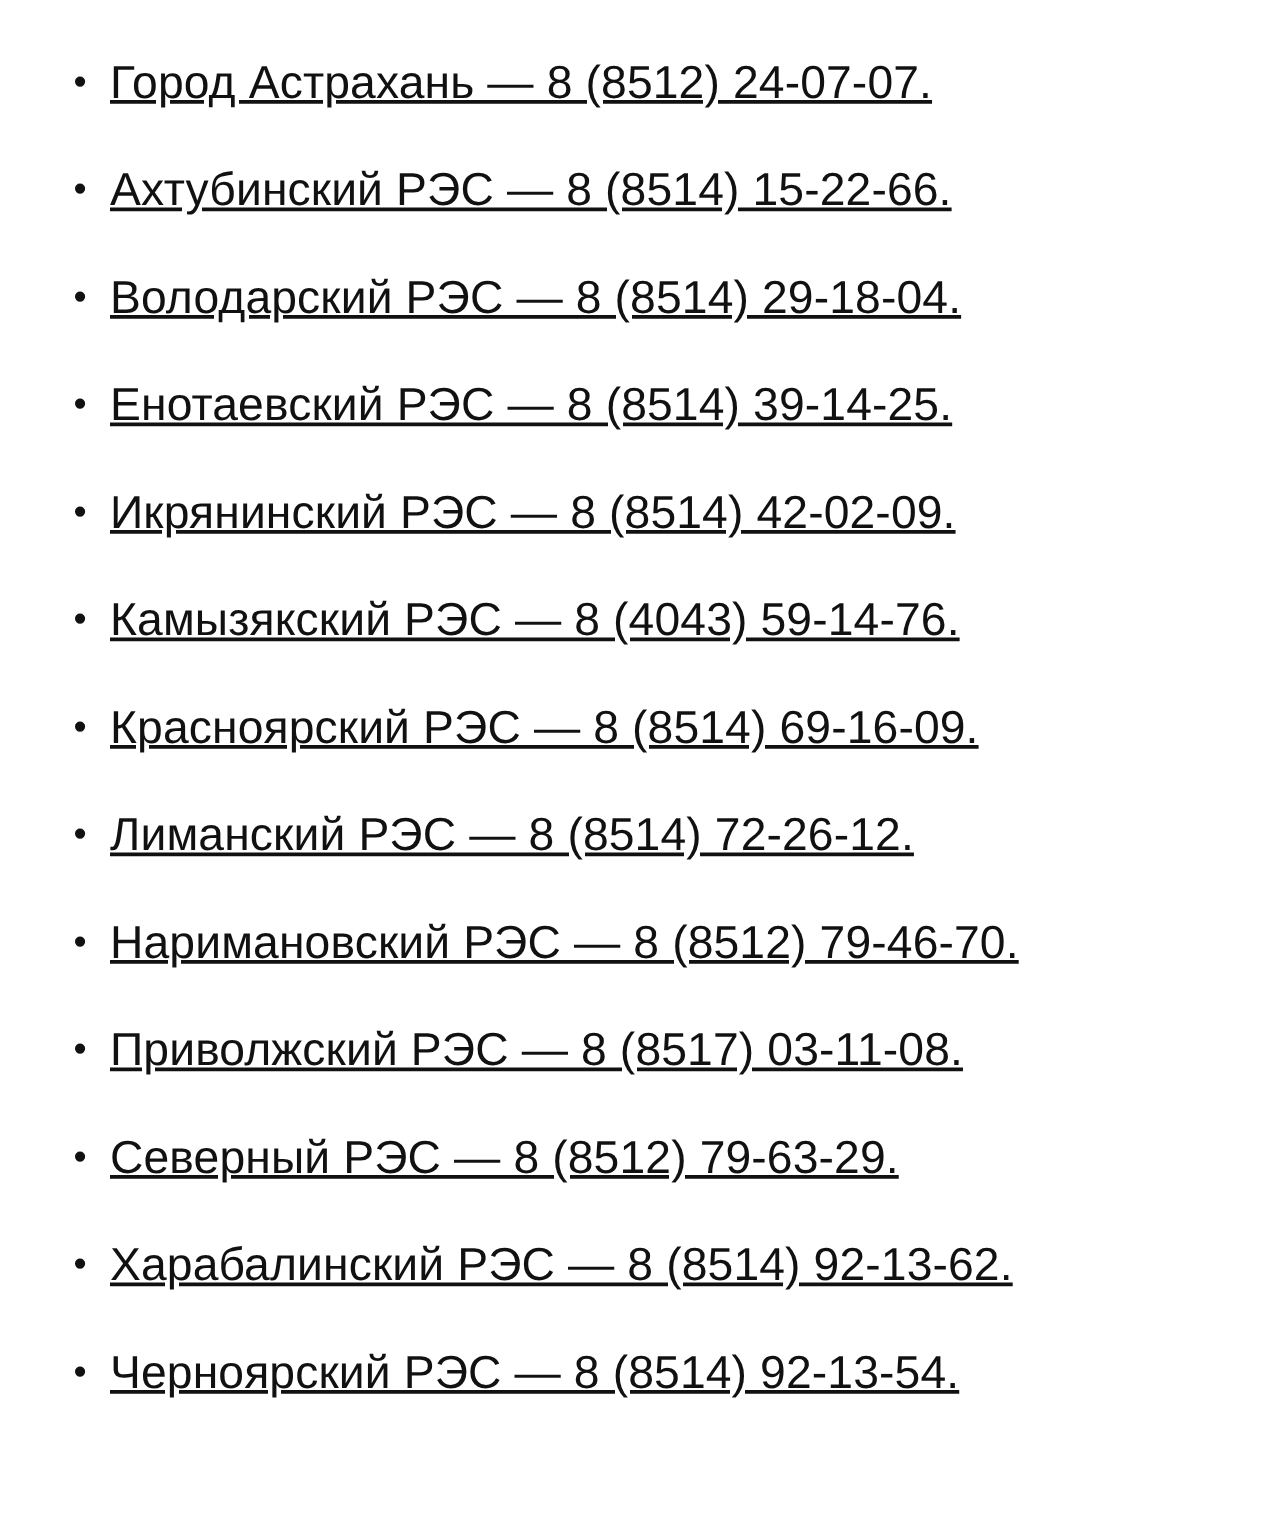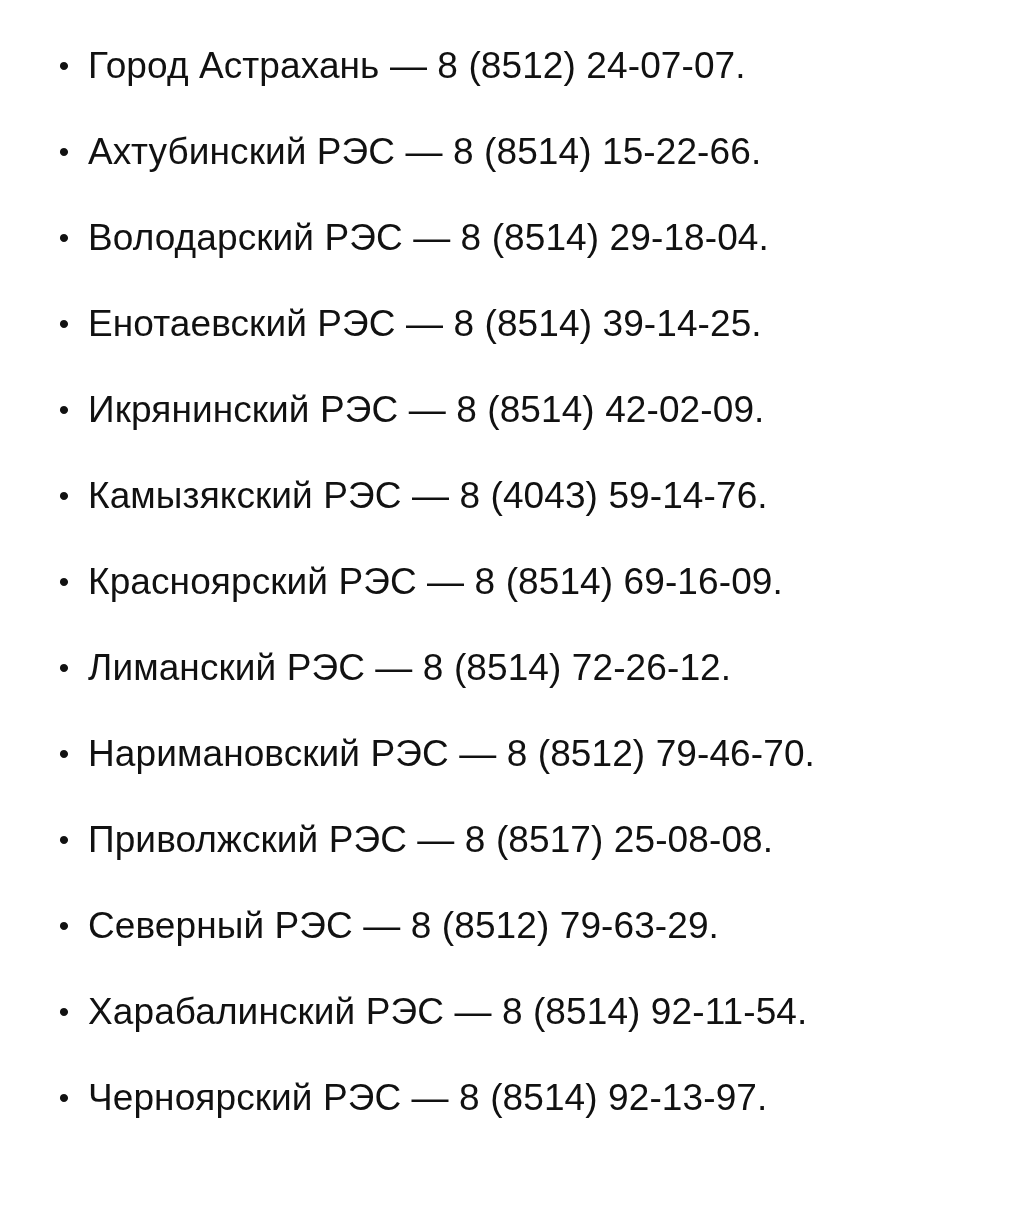--- a/index.html
+++ b/index.html
@@ -44,20 +44,21 @@
     color: #111111;
     user-select: none;
   }
   .entry-text {
     flex: 1 1 auto;
     font-size: 37px;
     line-height: 44px;
     letter-spacing: 0.1px;
     color: #111111;
     white-space: nowrap;
+    text-decoration: underline;
   }
 </style>
 </head>
 <body>
 
 <div class="page">
   <ul class="contact-list">
     <li>
       <span class="bullet">•</span>
       <span class="entry-text">Город Астрахань — 8 (8512) 24-07-07.</span>
@@ -89,28 +90,28 @@
     <li>
       <span class="bullet">•</span>
       <span class="entry-text">Лиманский РЭС — 8 (8514) 72-26-12.</span>
     </li>
     <li>
       <span class="bullet">•</span>
       <span class="entry-text">Наримановский РЭС — 8 (8512) 79-46-70.</span>
     </li>
     <li>
       <span class="bullet">•</span>
-      <span class="entry-text">Приволжский РЭС — 8 (8517) 25-08-08.</span>
+      <span class="entry-text">Приволжский РЭС — 8 (8517) 03-11-08.</span>
     </li>
     <li>
       <span class="bullet">•</span>
       <span class="entry-text">Северный РЭС — 8 (8512) 79-63-29.</span>
     </li>
     <li>
       <span class="bullet">•</span>
-      <span class="entry-text">Харабалинский РЭС — 8 (8514) 92-11-54.</span>
+      <span class="entry-text">Харабалинский РЭС — 8 (8514) 92-13-62.</span>
     </li>
     <li>
       <span class="bullet">•</span>
-      <span class="entry-text">Черноярский РЭС — 8 (8514) 92-13-97.</span>
+      <span class="entry-text">Черноярский РЭС — 8 (8514) 92-13-54.</span>
     </li>
   </ul>
 </div>
 
 </body></html>

